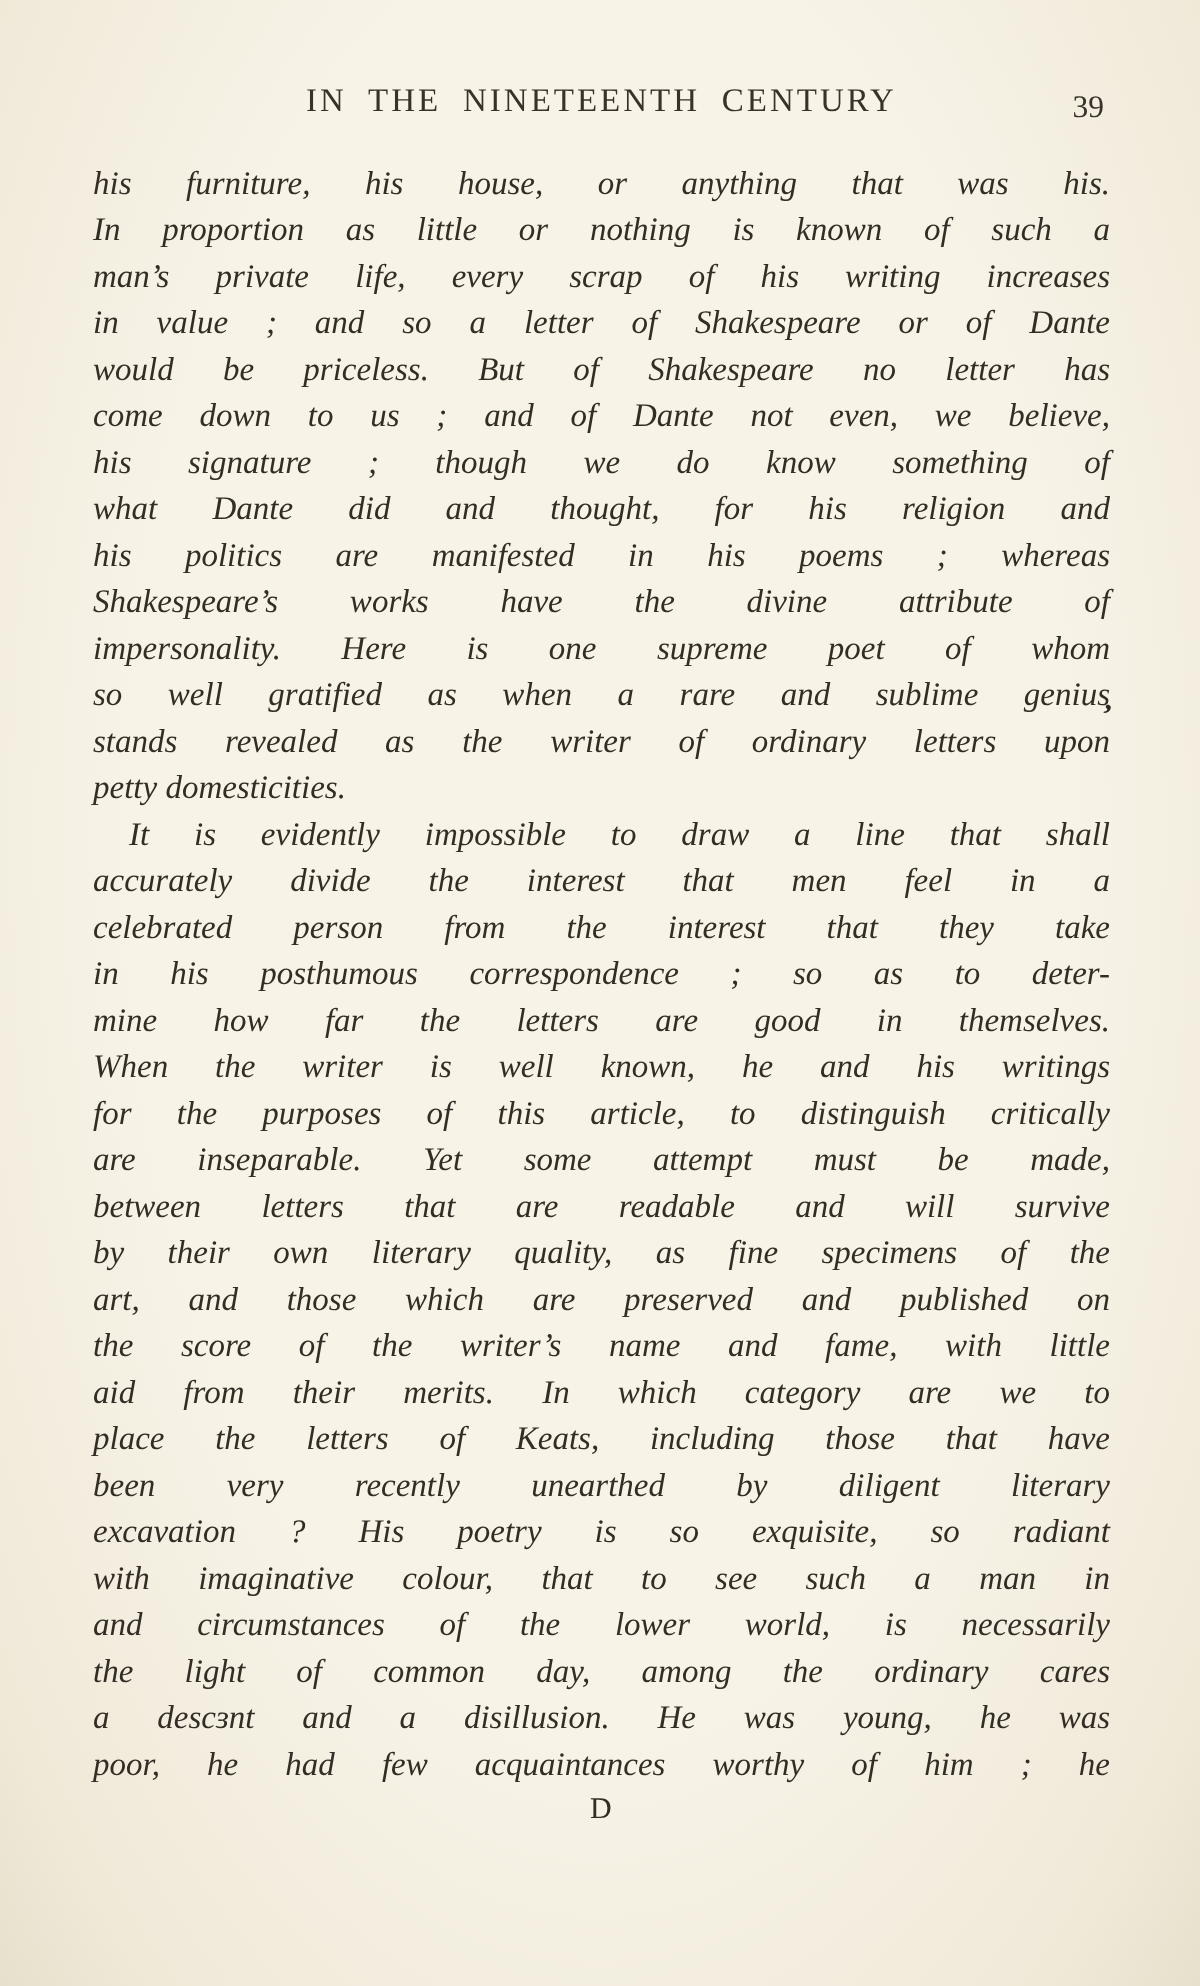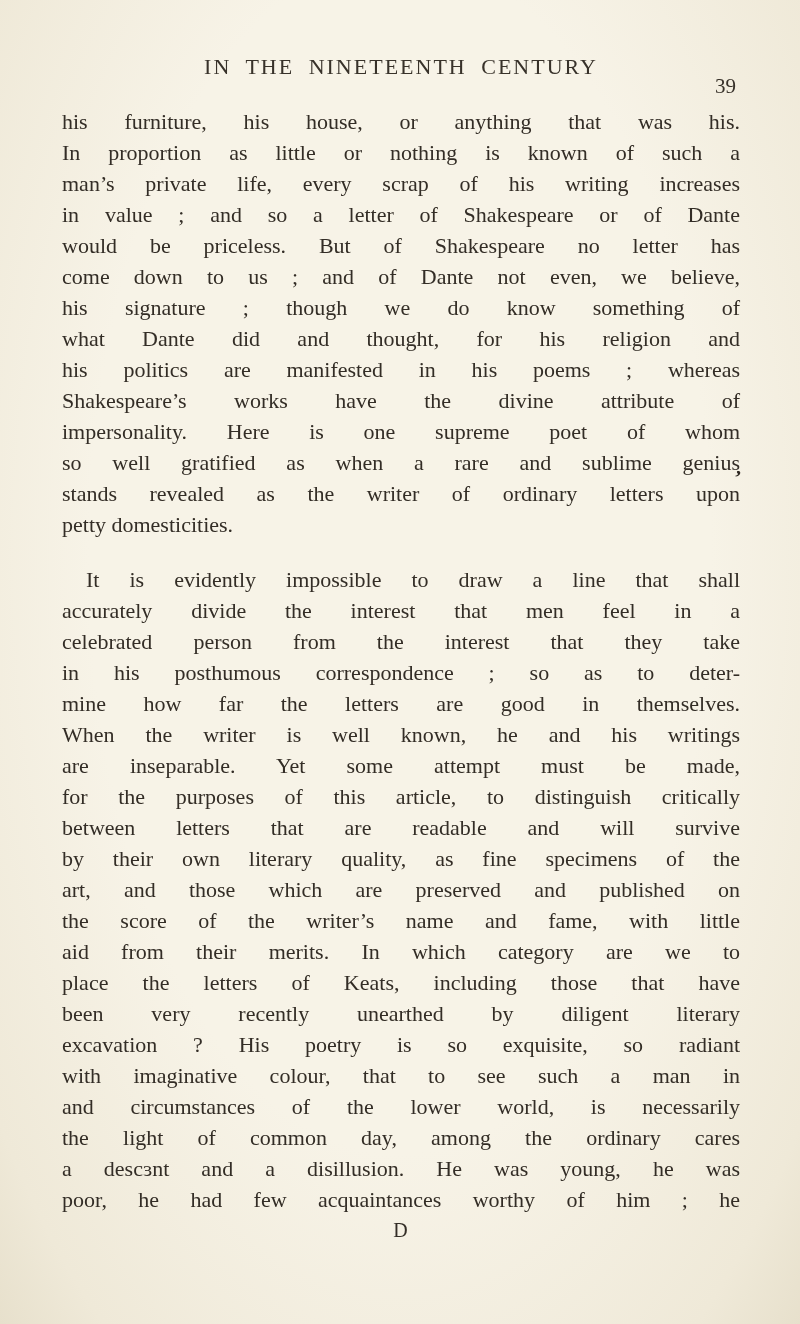--- a/index.html
+++ b/index.html
@@ -31,37 +31,37 @@
     display: block;
     text-align: center;
     font-size: 22px;
     letter-spacing: 2px;
     word-spacing: 7px;
     color: #38322a;
   }
   .page-number {
     position: absolute;
     right: 4px;
-    top: 20px;
+    top: 5px;
     font-size: 21px;
     color: #38322a;
   }
   .body-text {
     font-size: 22px;
     line-height: 31px;
     color: #332d26;
   }
   .line {
     text-align: justify;
     text-align-last: justify;
     white-space: normal;
+    font-style: italic;
   }
   .line.indent {
     text-indent: 24px;
-    margin-top: 24px;
   }
   .line.last-flush {
     text-align-last: left;
   }
   .margin-mark {
     position: absolute;
     left: 734px;
     top: 466px;
     font-size: 20px;
     font-weight: bold;
@@ -103,22 +103,22 @@
         <div class="line">stands revealed as the writer of ordinary letters upon</div>
         <div class="line last-flush">petty domesticities.</div>
       </div>
       <div class="paragraph">
         <div class="line indent">It is evidently impossible to draw a line that shall</div>
         <div class="line">accurately divide the interest that men feel in a</div>
         <div class="line">celebrated person from the interest that they take</div>
         <div class="line">in his posthumous correspondence ; so as to deter-</div>
         <div class="line">mine how far the letters are good in themselves.</div>
         <div class="line">When the writer is well known, he and his writings</div>
+        <div class="line">for the purposes of this article, to distinguish critically</div>
         <div class="line">are inseparable.  Yet some attempt must be made,</div>
-        <div class="line">for the purposes of this article, to distinguish critically</div>
         <div class="line">between letters that are readable and will survive</div>
         <div class="line">by their own literary quality, as fine specimens of the</div>
         <div class="line">art, and those which are preserved and published on</div>
         <div class="line">the score of the writer’s name and fame, with little</div>
         <div class="line">aid from their merits.  In which category are we to</div>
         <div class="line">place the letters of Keats, including those that have</div>
         <div class="line">been very recently unearthed by diligent literary</div>
         <div class="line">excavation ?  His poetry is so exquisite, so radiant</div>
         <div class="line">with imaginative colour, that to see such a man in</div>
         <div class="line">and circumstances of the lower world, is necessarily</div>

